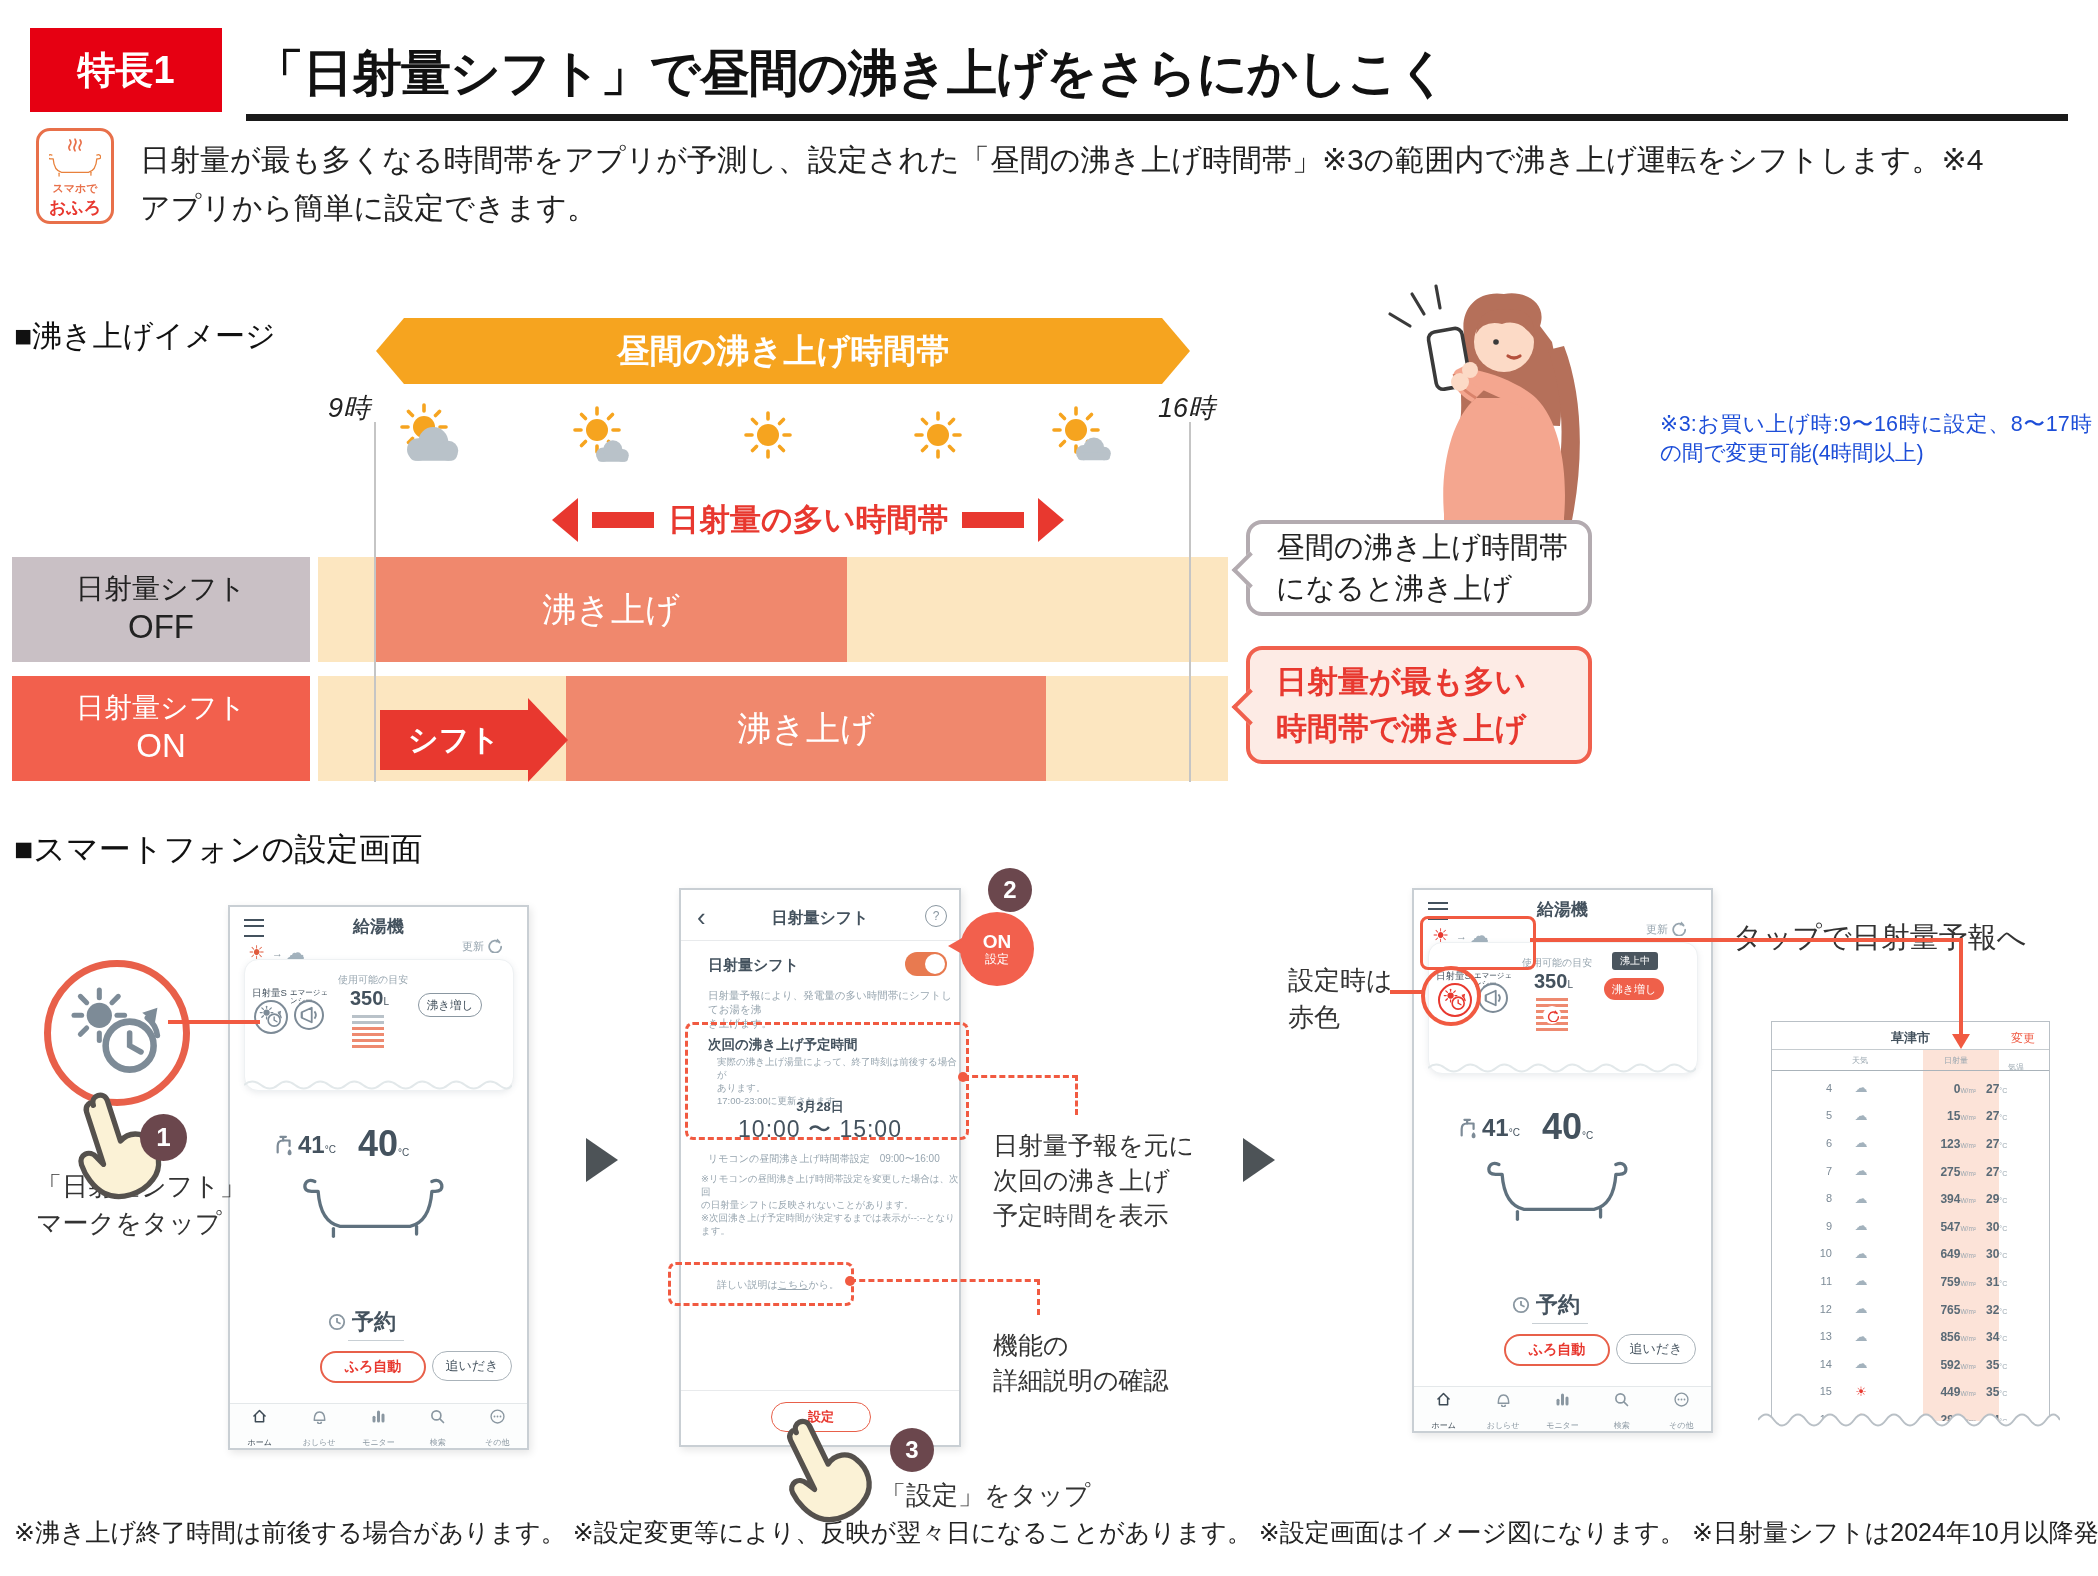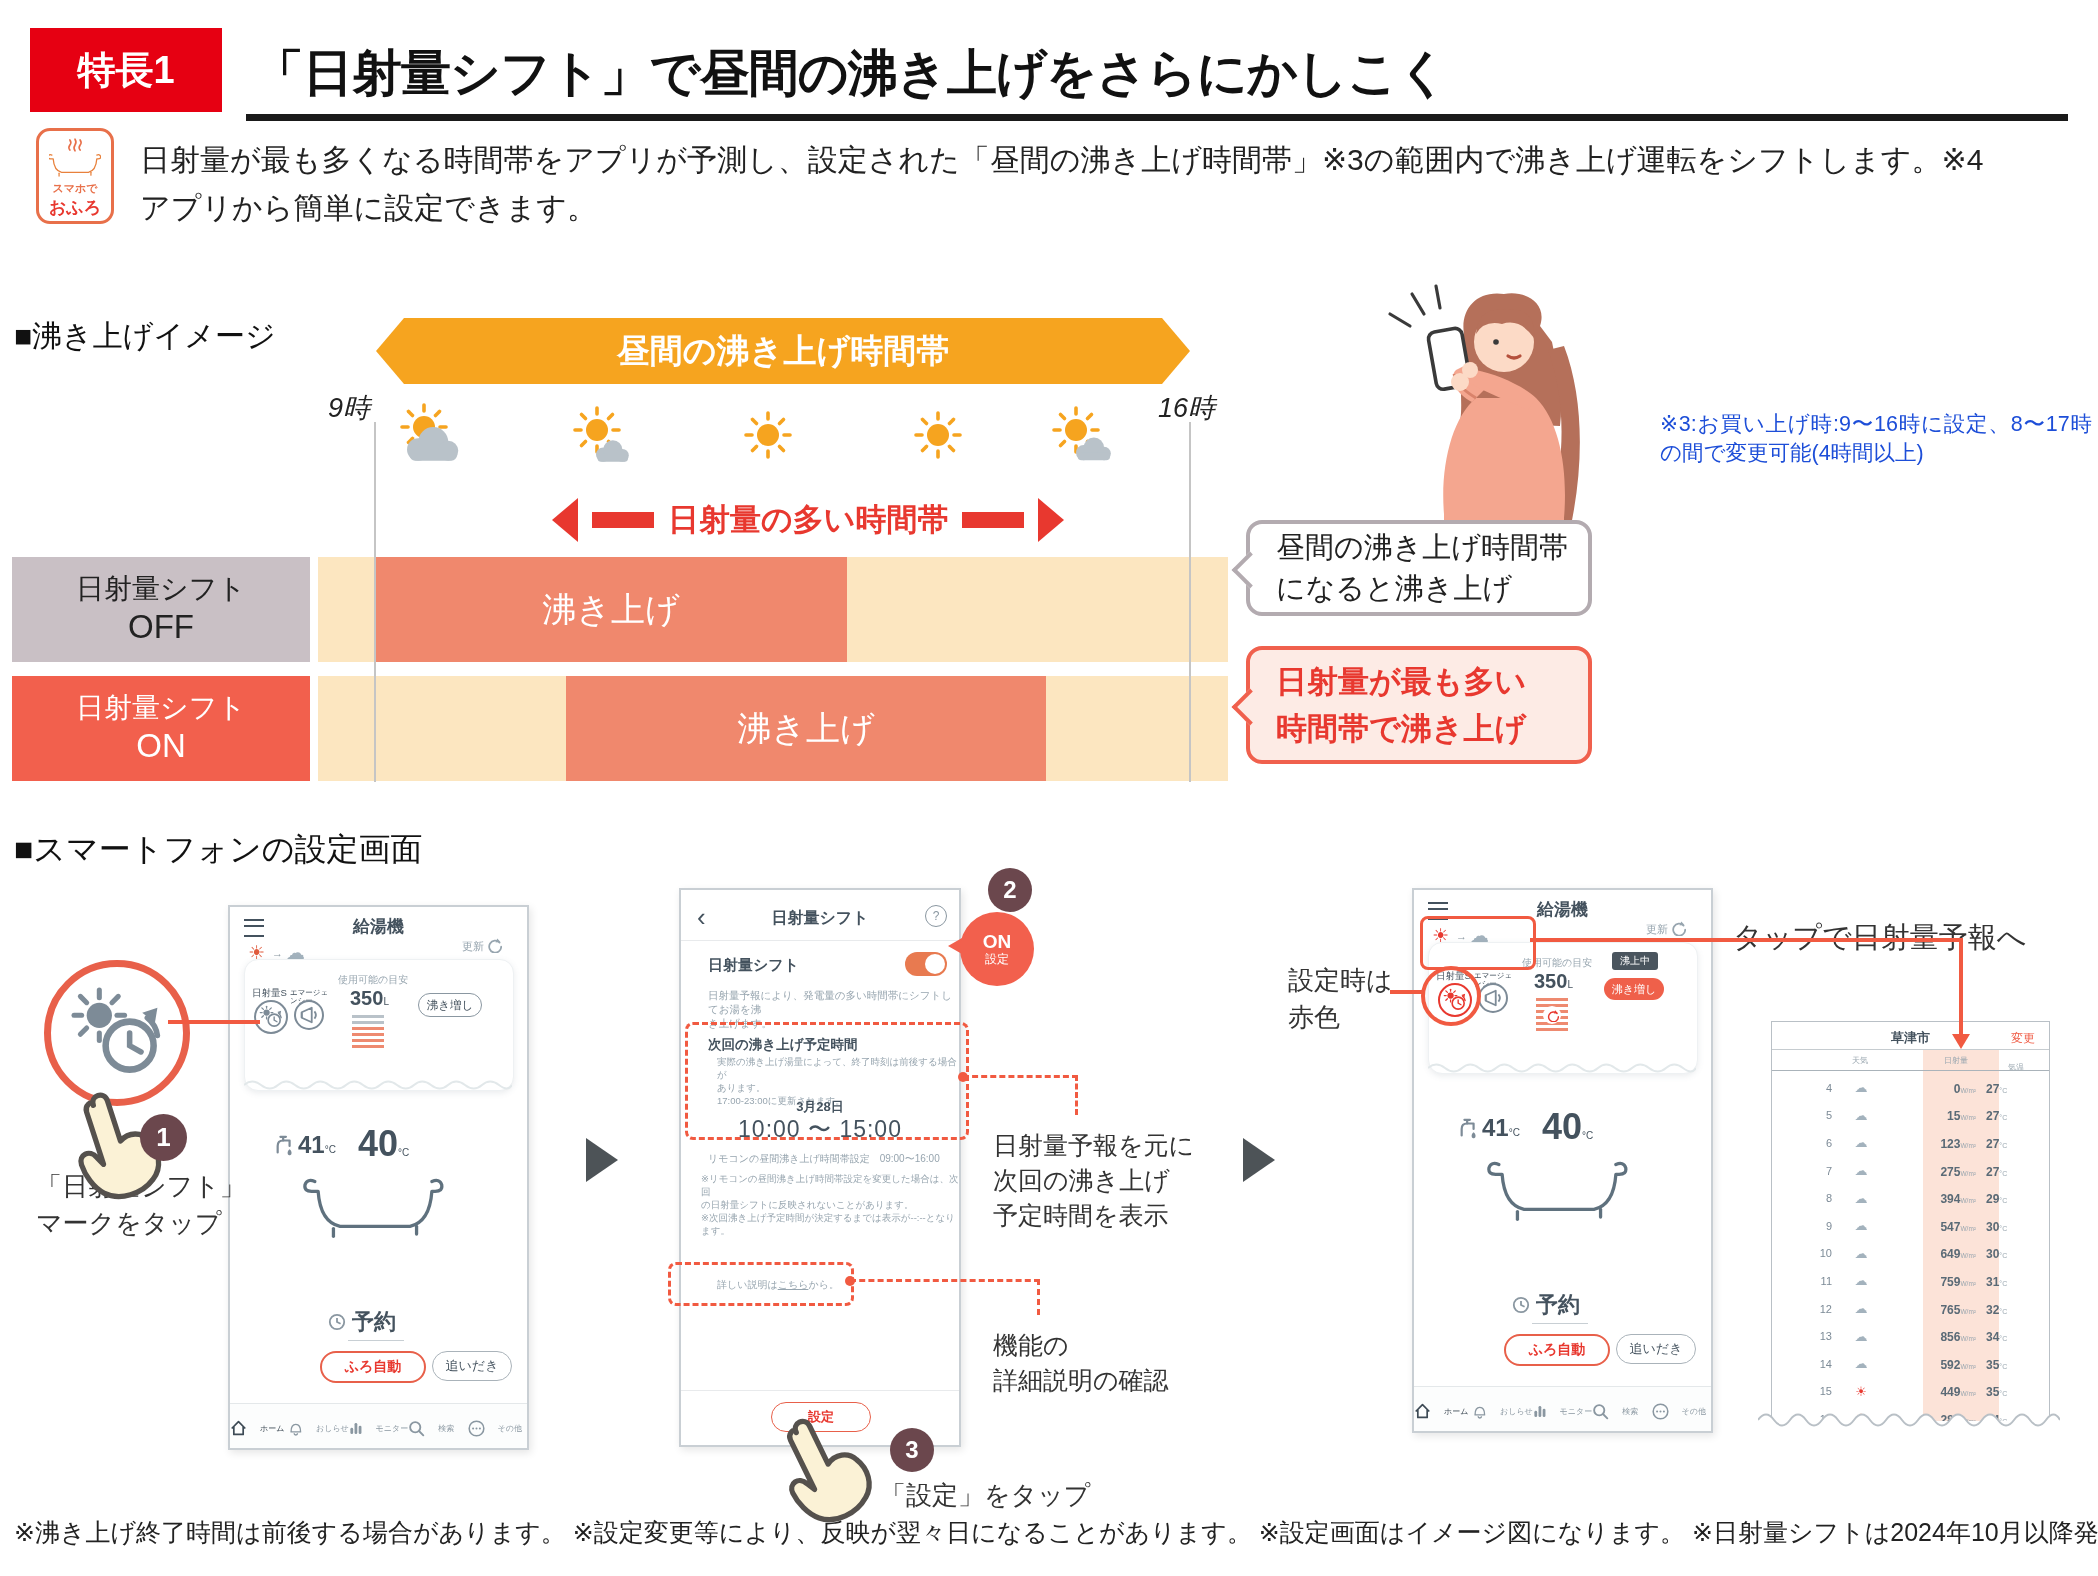--- a/index.html
+++ b/index.html
@@ -72,21 +72,21 @@
   .pill-boost{border:1.5px solid #8a97a1;color:#44525e;font-size:11.5px;}
   .pill-boost-on{background:#ef604a;color:#fff;font-size:11px;}
   .badge-boiling{background:#4a555e;color:#fff;font-size:10px;border-radius:3px;display:flex;align-items:center;justify-content:center;}
   .temp-small{font-size:24px;font-weight:bold;color:#44525e;}
   .temp-big{font-size:36px;font-weight:bold;color:#44525e;}
   .temp-unit{font-size:10px;font-weight:normal;color:#44525e;}
   .reserve{font-size:22px;font-weight:bold;color:#44525e;border-bottom:1.5px solid #c8cfd4;padding:0 8px 3px 4px;}
   .pill-auto{border:2px solid #e8604a;color:#e8382f;font-weight:bold;font-size:14px;}
   .pill-reheat{border:1.5px solid #aab3ba;color:#44525e;font-size:13px;}
   .p-nav{display:flex;justify-content:space-between;border-top:1px solid #e4e8ea;background:#fcfdfd;}
-  .p-nav .item{display:flex;flex-direction:row;align-items:center;gap:13px;color:#8a97a1;width:20%;padding-top:5px;}
+  .p-nav .item{display:flex;flex-direction:column;align-items:center;gap:13px;color:#8a97a1;width:20%;padding-top:5px;}
   .p-nav .item.active{color:#3d4a55;}
   .p-nav .lbl{font-size:8px;white-space:nowrap;}
 
   
   .s-back{font-size:26px;color:#44525e;line-height:1;}
   .s-help{width:20px;height:20px;border:1.5px solid #8a97a1;border-radius:50%;color:#8a97a1;
           font-size:12px;display:flex;align-items:center;justify-content:center;}
   .s-row-label{font-size:15px;font-weight:bold;color:#44525e;}
   .toggle{width:42px;height:24px;border-radius:12px;background:#e87a50;position:relative;}
   .toggle .knob{position:absolute;right:2px;top:2px;width:20px;height:20px;border-radius:50%;background:#fff;}
@@ -297,20 +297,24 @@
   </div>
   <div class="abs bar-cream" style="left:318px;top:557px;width:910px;height:105px;"></div>
   <div class="abs bar-salmon" style="left:375px;top:557px;width:472px;height:105px;">沸き上げ</div>
 
   <div class="abs row-label" style="left:12px;top:676px;width:298px;height:105px;background:#f2604d;color:#fff;">
     <div class="l1">日射量シフト</div>
     <div class="l2">ON</div>
   </div>
   <div class="abs bar-cream" style="left:318px;top:676px;width:910px;height:105px;"></div>
   <div class="abs bar-salmon" style="left:566px;top:676px;width:480px;height:105px;">沸き上げ</div>
+  <div class="abs shift-arrow" style="left:380px;top:698px;">
+    <div class="shift-body" style="width:148px;">シフト</div>
+    <div class="shift-head"></div>
+  </div>
 
   <div class="abs bubble bubble-off" style="left:1246px;top:520px;width:312px;height:88px;">
     <div class="tail"></div>
     <div>昼間の沸き上げ時間帯</div>
     <div>になると沸き上げ</div>
   </div>
   <div class="abs bubble bubble-on" style="left:1246px;top:646px;width:312px;height:110px;">
     <div class="tail"></div>
     <div>日射量が最も多い</div>
     <div>時間帯で沸き上げ</div>

